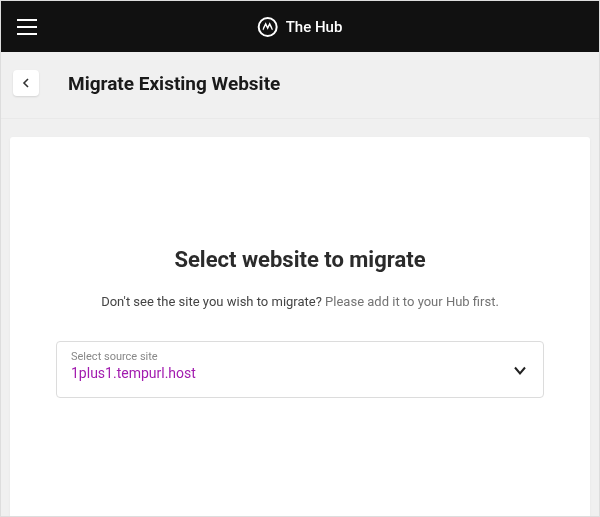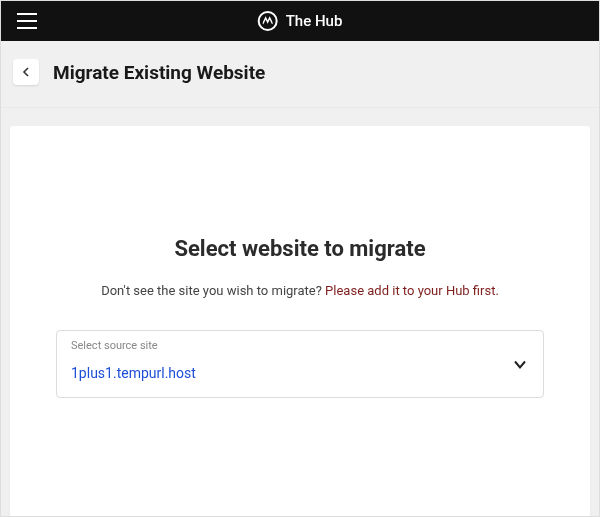--- a/index.html
+++ b/index.html
@@ -6,21 +6,21 @@
   body {
     font-family: -apple-system, BlinkMacSystemFont, "Segoe UI", Roboto, Helvetica, Arial, sans-serif;
     background: #f0f0f0;
     width: 600px;
     height: 517px;
     overflow: hidden;
     border: 1px solid #ddd;
   }
   .topbar {
     background: #111111;
-    height: 40px;
+    height: 51px;
     display: flex;
     align-items: center;
     position: relative;
   }
   .hamburger {
     width: 20px; height: 16px;
     margin-left: 16px;
     display: flex; flex-direction: column; justify-content: space-between;
     cursor: pointer;
   }
@@ -31,21 +31,21 @@
     position: absolute; left: 50%; transform: translateX(-50%);
     display: flex; align-items: center; gap: 8px; color: #fff;
     font-size: 15px; font-weight: 500;
   }
   .brand-logo {
     width: 20px; height: 20px; border: 2px solid #fff; border-radius: 50%;
     display:flex;align-items:center;justify-content:center;
   }
   .brand-logo svg { width: 10px; height: 10px; }
   .subhead {
-    display: flex; align-items: center; padding: 18px 4px 22px 12px;
+    display: flex; align-items: center; padding: 18px 4px 22px 12px; gap: 15px;
   }
   .back-btn {
     width: 26px; height: 26px; background: #fff; border-radius: 4px;
     display:flex;align-items:center;justify-content:center;
     box-shadow: 0 1px 2px rgba(0,0,0,0.12);
     cursor: pointer;
     margin-right: 14px;
   }
   .page-title {
     font-size: 19px; font-weight: 700; color: #1a1a1a;
@@ -65,30 +65,30 @@
     padding: 110px 46px 20px 46px;
     position: relative;
   }
   .card h2 {
     text-align:center; font-size:22px; font-weight:700; color:#2b2b2b;
     margin-bottom: 22px;
   }
   .helper {
     text-align:center; font-size:13px; color:#444; margin-bottom: 32px;
   }
-  .helper a { color:#7f1d1d; text-decoration:none; }
+  .helper a { color:#737373; text-decoration:none; }
   .select-wrap {
     border:1px solid #dcdcdc; border-radius:4px; padding: 8px 14px 16px 14px;
     position: relative;
   }
   .select-label {
     font-size:11px; color:#888;
   }
   .select-value {
-    font-size:14px; color:#1d4ed8; margin-top:13px;
+    font-size:14px; color:#a21caf; margin-top:2px;
   }
   .chevron {
     position:absolute; right:16px; top:50%; transform:translateY(-50%);
   }
   .next-btn {
     position:absolute; right:22px; bottom:22px;
     background:#1e6ff5; width:56px; height:34px; border-radius:4px;
     display:flex;align-items:center;justify-content:center;
     cursor:pointer;
   }

